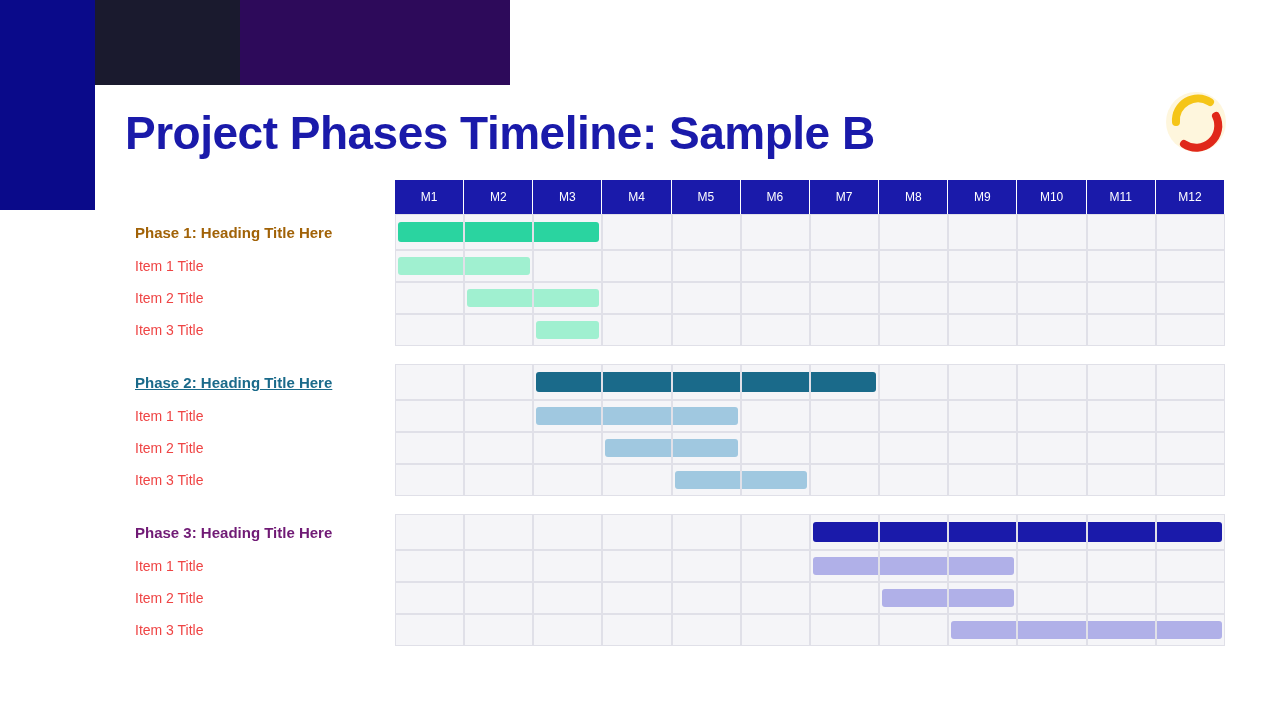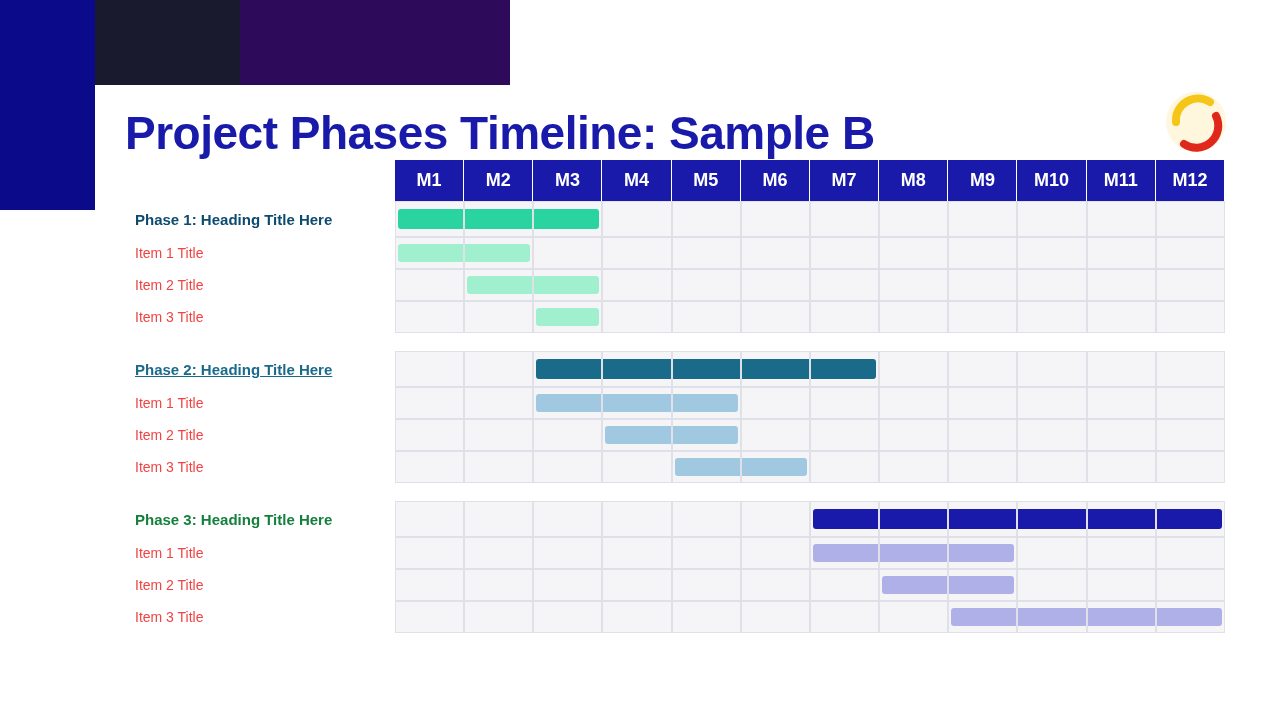--- a/index.html
+++ b/index.html
@@ -58,20 +58,21 @@
       bottom: 0;
       padding: 0 30px;
     }
 
     
     .page-title {
       font-size: 46px;
       font-weight: 900;
       color: #1a1aaa;
       margin-top: 18px;
+      margin-bottom: 20px;
       letter-spacing: -0.5px;
     }
 
     
     .timeline-wrapper {
       width: 100%;
       margin-left: 0;
     }
 
     
@@ -79,22 +80,22 @@
       display: grid;
       grid-template-columns: 270px repeat(12, 1fr);
       width: 1100px;
     }
 
     
     .header-cell {
       background: #1a1aaa;
       color: #ffffff;
       text-align: center;
-      font-weight: 700;
-      font-size: 18px;
+      font-weight: 400;
+      font-size: 12px;
       padding: 10px 0;
       border-right: 1px solid #ffffff;
     }
     .header-cell:last-child { border-right: none; }
     .header-label-cell {
       
       background: transparent;
     }
 
     
@@ -118,28 +119,28 @@
       border: none;
       background: transparent;
       display: flex;
       align-items: center;
       min-height: 36px;
       padding-left: 10px;
     }
     .phase-label {
       font-size: 15px;
       font-weight: 700;
-      color: #0c4a6e;
+      color: #a16207;
     }
     .phase-label-2 {
       color: #1a6a8a;
       text-decoration: underline;
     }
     .phase-label-3 {
-      color: #15803d;
+      color: #701a75;
     }
     .phase-data-cell {
       border: 1px solid #e0e0e8;
       min-height: 36px;
       background: #f5f5f8;
       position: relative;
     }
 
     
     .spacer-cell {

